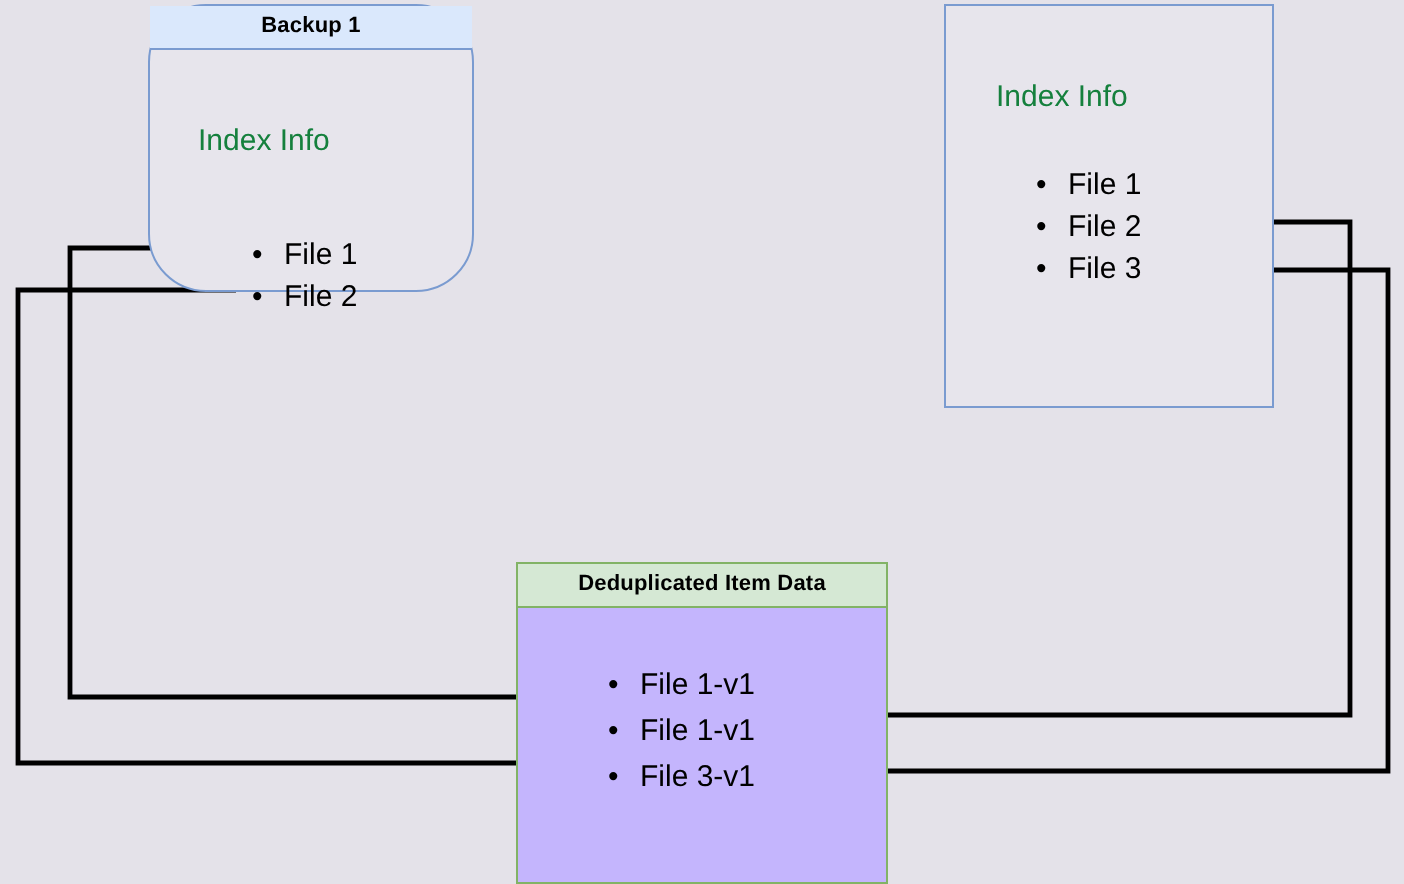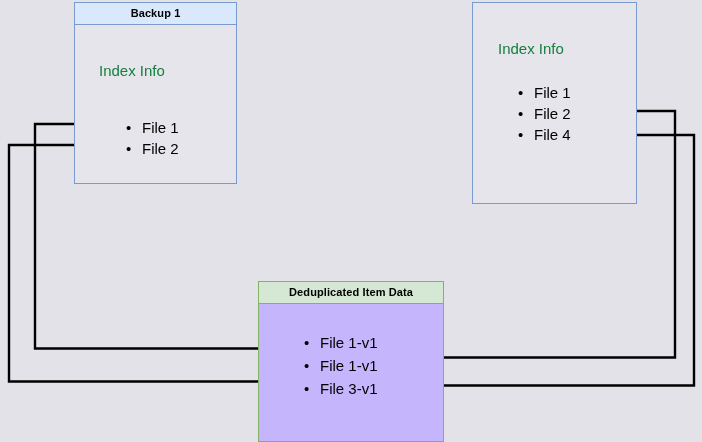--- a/index.html
+++ b/index.html
@@ -117,38 +117,38 @@
 
     <path d="M123,124 L35,124 L35,348.5 L303,348.5" fill="none" stroke="#000000" stroke-width="2.4" marker-end="url(#arrow-right)"></path>
 
     <path d="M118,145 L9,145 L9,381.5 L303,381.5" fill="none" stroke="#000000" stroke-width="2.4" marker-end="url(#arrow-right)"></path>
 
     <path d="M597,111 L675,111 L675,357.5 L392,357.5" fill="none" stroke="#000000" stroke-width="2.4" marker-end="url(#arrow-left)"></path>
 
     <path d="M592,135 L694,135 L694,385.5 L392,385.5" fill="none" stroke="#000000" stroke-width="2.4" marker-end="url(#arrow-left)"></path>
   </svg>
 
-  <div class="node node-blue" style="left:74px; top:2px; width:163px; height:182px;">
+  <div class="node node-blue" style="left:74px; top:2px; width:163px; height:144px;border-radius:29px;">
     <div class="node-header">Backup 1</div>
     <div class="node-body">
       <div class="index-label" style="left:24px; top:37px;">Index Info</div>
       <ul class="file-list" style="left:51px; top:92px;">
         <li>File 1</li>
         <li>File 2</li>
       </ul>
     </div>
   </div>
 
   <div class="node node-blue" style="left:472px; top:2px; width:165px; height:202px;">
     <div class="node-body">
       <div class="index-label" style="left:25px; top:37px;">Index Info</div>
       <ul class="file-list" style="left:45px; top:79px;">
         <li>File 1</li>
         <li>File 2</li>
-        <li>File 4</li>
+        <li>File 3</li>
       </ul>
     </div>
   </div>
 
   <div class="node node-green" style="left:258px; top:281px; width:186px; height:161px;">
     <div class="node-header">Deduplicated Item Data</div>
     <div class="node-body">
       <ul class="file-list dedup-list" style="left:45px; top:27px;">
         <li>File 1-v1</li>
         <li>File 1-v1</li>

